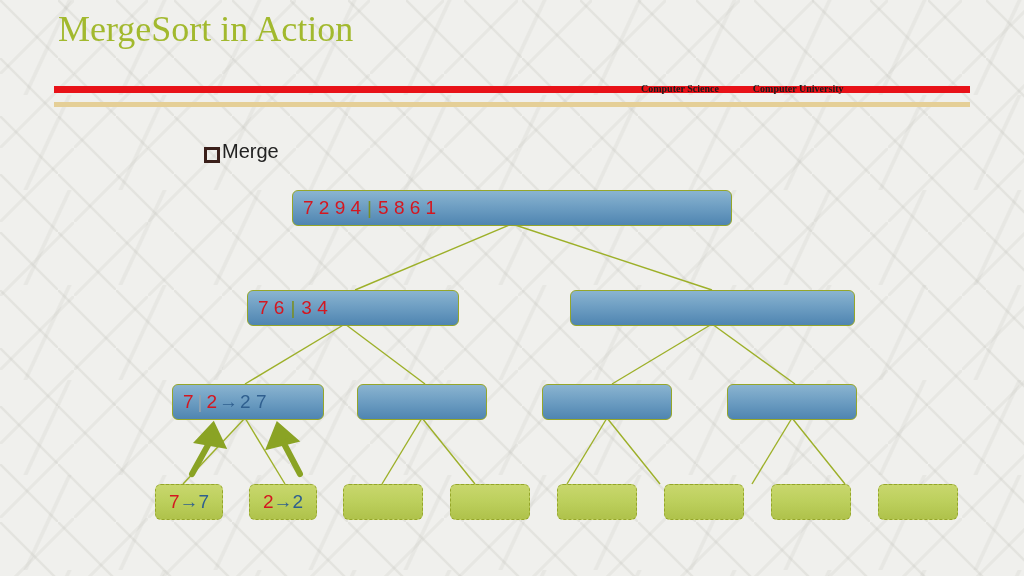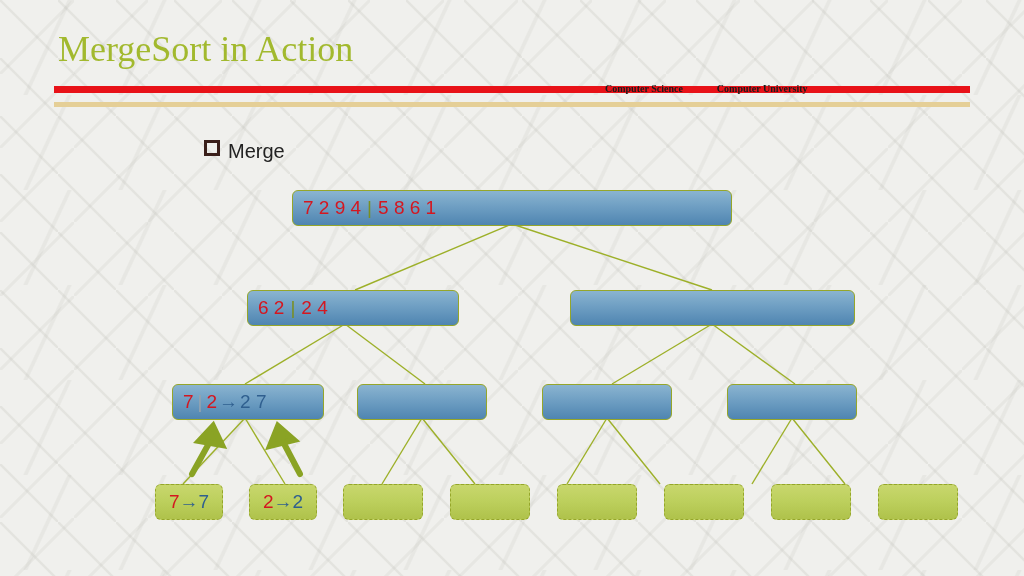--- a/index.html
+++ b/index.html
@@ -16,39 +16,39 @@
   position: absolute; inset: 0;
   background-image:
     linear-gradient(45deg, transparent 48%, rgba(170,170,160,0.25) 49%, rgba(170,170,160,0.25) 51%, transparent 52%),
     linear-gradient(-45deg, transparent 48%, rgba(170,170,160,0.18) 49%, rgba(170,170,160,0.18) 51%, transparent 52%),
     linear-gradient(115deg, transparent 48%, rgba(170,170,160,0.18) 49%, rgba(170,170,160,0.18) 51%, transparent 52%);
   background-size: 58px 58px, 74px 74px, 95px 95px;
   opacity: .7;
 }
 .title {
   position: absolute;
-  left: 58px; top: 28px;
+  left: 58px; top: 8px;
   font-family: Georgia, 'Times New Roman', serif;
   font-size: 36px;
   color: #a2b92e;
   font-weight: 400;
 }
 .rule-wrap { position: absolute; left: 54px; right: 54px; top: 86px; }
 .rule-red { height: 7px; background: #e81218; }
 .rule-tan { height: 5px; background: #e5cf97; margin-top: 9px; }
 .affil {
-  position: absolute; left: 605px; top: 83px;
+  position: absolute; left: 641px; top: 83px;
   font-family: Georgia, serif;
   font-size: 10px; font-weight: bold; color: #1a1a1a;
   display: flex; align-items: center; gap: 14px;
 }
 .affil .sq { width:6px; height:6px; background:#e81218; display:inline-block; }
 .bullet-row {
   position: absolute; left: 204px; top: 140px;
-  display: flex; align-items: flex-start; gap: 8px;
+  display: flex; align-items: flex-end; gap: 2px;
 }
 .hollow-sq {
   width: 16px; height: 16px; border: 3px solid #3a1f1a;
 }
 .bullet-text { font-size: 20px; color: #222; }
 .canvas { position: absolute; left:0; top:0; width:1024px; height:576px; }
 .canvas svg { position:absolute; inset:0; }
 .blue-box, .green-box {
   position: absolute;
   border-radius: 6px;
@@ -128,23 +128,23 @@
   </g>
 </svg>
 
 <div class="blue-box" style="left:292px; top:190px; width:440px;">
   <span class="red">7 2 9 4</span>
   <span class="olive" style="margin:0 6px">|</span>
   <span class="red">5 8 6 1</span>
 </div>
 
 <div class="blue-box" style="left:247px; top:290px; width:212px;">
-  <span class="red">6 2</span>
+  <span class="red">7 6</span>
   <span class="olive" style="margin:0 6px">|</span>
-  <span class="red">2 4</span>
+  <span class="red">3 4</span>
 </div>
 <div class="blue-box" style="left:570px; top:290px; width:285px;"></div>
 
 <div class="blue-box" style="left:172px; top:384px; width:152px;">
   <span class="red">7</span>
   <span class="dim" style="margin:0 4px">|</span>
   <span class="red">2</span>
   <span class="blue" style="margin:0 2px">→</span>
   <span class="blue">2 7</span>
 </div>

